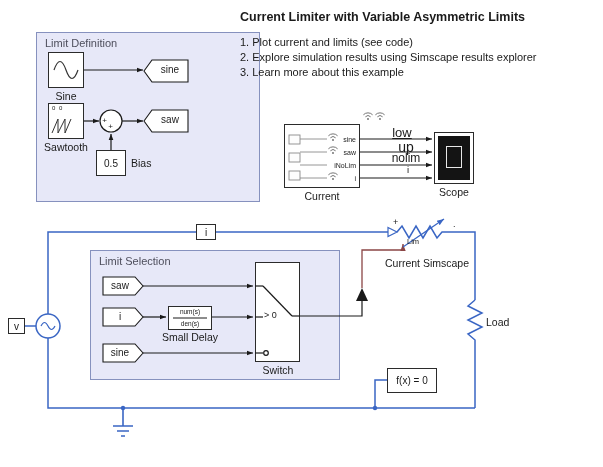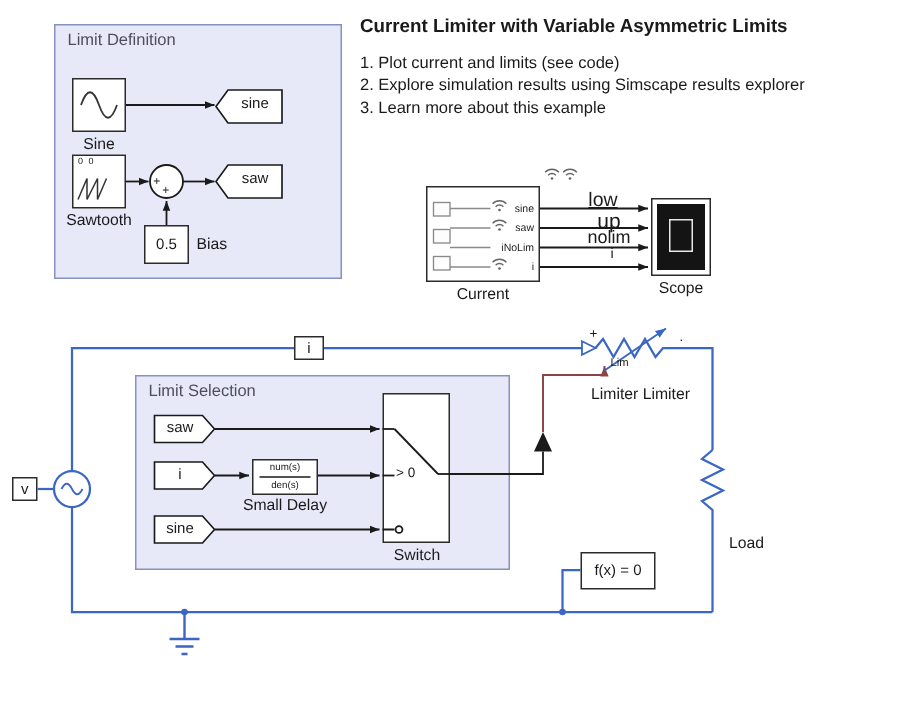--- a/index.html
+++ b/index.html
@@ -13,21 +13,21 @@
   .c{text-align:center;}
   .svg-overlay{position:absolute;left:0;top:0;pointer-events:none;}
   .inner-abs{position:absolute;}
   .port-lbl{position:absolute;right:3px;width:44px;text-align:right;font-size:7px;color:#222;}
 </style>
 </head>
 <body>
 
 <div class="canvas">
 
-  <div class="subsys" style="left:36px;top:16px;width:192px;height:170px;">
+  <div class="subsys" style="left:36px;top:32px;width:224px;height:170px;">
     <div class="subsys-label">Limit Definition</div>
   </div>
 
   <div class="subsys" style="left:90px;top:250px;width:250px;height:130px;">
     <div class="subsys-label">Limit Selection</div>
   </div>
 
   <div class="block" style="left:48px;top:52px;width:36px;height:36px;"></div>
 
   <div class="block" style="left:48px;top:103px;width:36px;height:36px;">
@@ -193,16 +193,16 @@
   <div class="lbl c" style="left:103px;top:280px;width:34px;font-size:10px;">saw</div>
   <div class="lbl c" style="left:103px;top:311px;width:34px;font-size:10px;">i</div>
   <div class="lbl c" style="left:103px;top:347px;width:34px;font-size:10px;">sine</div>
   <div class="lbl c" style="left:155px;top:331px;width:70px;">Small Delay</div>
   <div class="lbl" style="left:264px;top:310px;width:26px;font-size:9px;">&gt; 0</div>
   <div class="lbl c" style="left:252px;top:364px;width:52px;">Switch</div>
 
   <div class="lbl" style="left:393px;top:217px;width:10px;font-size:9px;">+</div>
   <div class="lbl" style="left:453px;top:219px;width:8px;font-size:9px;">.</div>
   <div class="lbl" style="left:407px;top:238px;width:20px;font-size:7.5px;">Lim</div>
-  <div class="lbl c" style="left:384px;top:257px;width:86px;">Limiter Limiter</div>
-  <div class="lbl" style="left:486px;top:316px;width:36px;margin-top:40px;">Load</div>
+  <div class="lbl c" style="left:384px;top:257px;width:86px;">Current Simscape</div>
+  <div class="lbl" style="left:486px;top:316px;width:36px;">Load</div>
 
 </div>
 
 </body></html>

